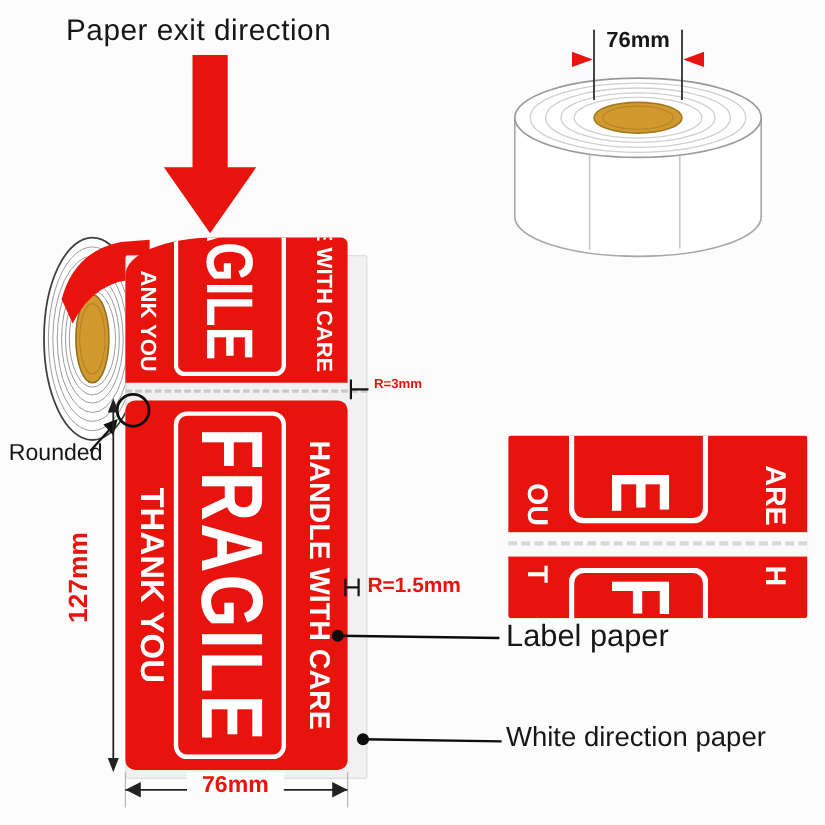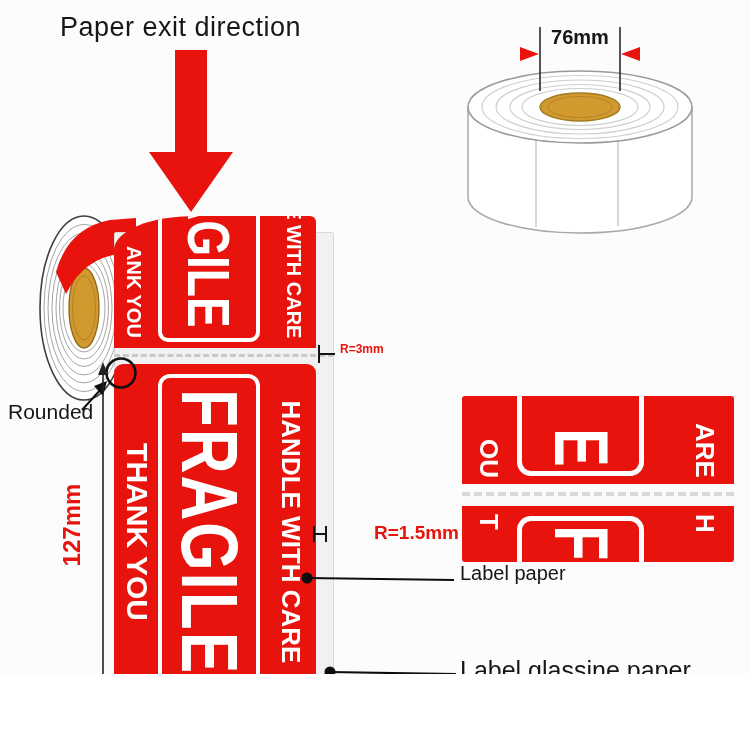--- a/index.html
+++ b/index.html
@@ -1,18 +1,18 @@
 <!DOCTYPE html>
 <html style="--red: #e8130c; --tan: #d29a2e; --bg: #fcfcfc;"><head>
 <meta charset="utf-8">
 <style>
   :root { --red:#e8130c; --tan:#d29a2e; --bg:#fcfcfc; }
   * { box-sizing: border-box; margin:0; padding:0; }
   body { font-family:"Liberation Sans", sans-serif; background:#fff; }
-  #canvas { position:relative; width:750px; height:674px; background:var(--bg); overflow:hidden; }
+  #canvas { position:relative; width:750px; height:750px; background:var(--bg); overflow:hidden; }
   .abs { position:absolute; }
   .blk { color:#161616; }
   .red-t { color:var(--red); font-weight:bold; }
   .v { writing-mode:vertical-rl; text-orientation:mixed; white-space:nowrap;
        color:#fff; font-weight:bold; line-height:1; }
   .red-fill { fill:var(--red); }
   .piece { background:var(--red); overflow:hidden; }
   .ctr { text-align:center; }
 </style>
 </head>
@@ -104,33 +104,33 @@
   <div class="abs red-t ctr" style="left:170px;top:702px;width:88px;font-size:21px;background:var(--bg);z-index:5;">76mm</div>
 
   <svg class="abs" style="left:314px;top:342px;" width="24" height="24">
     <path d="M 5 3 V 21 M 5 12 H 21" stroke="#141414" stroke-width="2" fill="none"></path>
   </svg>
   <div class="abs red-t" style="left:340px;top:342px;font-size:12px;">R=3mm</div>
 
   <svg class="abs" style="left:310px;top:522px;" width="22" height="24">
     <path d="M 4 4 V 20 M 16 4 V 20 M 4 12 H 16" stroke="#141414" stroke-width="2" fill="none"></path>
   </svg>
-  <div class="abs red-t" style="left:334px;top:522px;font-size:19px;margin-left:40px;">R=1.5mm</div>
+  <div class="abs red-t" style="left:334px;top:522px;font-size:19px;">R=1.5mm</div>
 
   <svg class="abs" style="left:298px;top:568px;" width="160" height="22">
     <circle cx="9" cy="10" r="5.5" fill="#0d0d0d"></circle>
     <line x1="9" y1="10" x2="156" y2="12" stroke="#0d0d0d" stroke-width="2.2"></line>
   </svg>
-  <div class="abs blk" style="left:460px;top:562px;font-size:20px;text-align:right;">Label paper</div>
+  <div class="abs blk" style="left:460px;top:562px;font-size:28px;text-align:right;">Label paper</div>
 
   <svg class="abs" style="left:322px;top:662px;" width="138" height="22">
     <circle cx="8" cy="10" r="5.5" fill="#0d0d0d"></circle>
     <line x1="8" y1="10" x2="134" y2="12" stroke="#0d0d0d" stroke-width="2.2"></line>
   </svg>
-  <div class="abs blk" style="left:460px;top:656px;font-size:25px;">Label glassine paper</div>
+  <div class="abs blk" style="left:460px;top:656px;font-size:25px;">White direction paper</div>
 
 
   <div class="abs" style="left:462px;top:396px;width:272px;height:166px;background:#ededed;border-radius:3px;overflow:hidden;">
     <div class="piece abs" style="left:0;top:0;width:272px;height:88px;">
       <div class="abs" style="left:55px;top:-40px;bottom:8px;width:127px;border-left:5px solid #fff;border-right:5px solid #fff;border-bottom:5px solid #fff;border-radius:0 0 14px 14px;">
         <div class="v abs" style="bottom:4px;left:50%;transform:translateX(-50%) scaleX(1.3);transform-origin:bottom center;font-size:58px;">E</div>
       </div>
       <div class="v abs" style="left:14px;bottom:6px;font-size:26px;">OU</div>
       <div class="v abs" style="right:16px;bottom:6px;font-size:26px;">ARE</div>
     </div>

